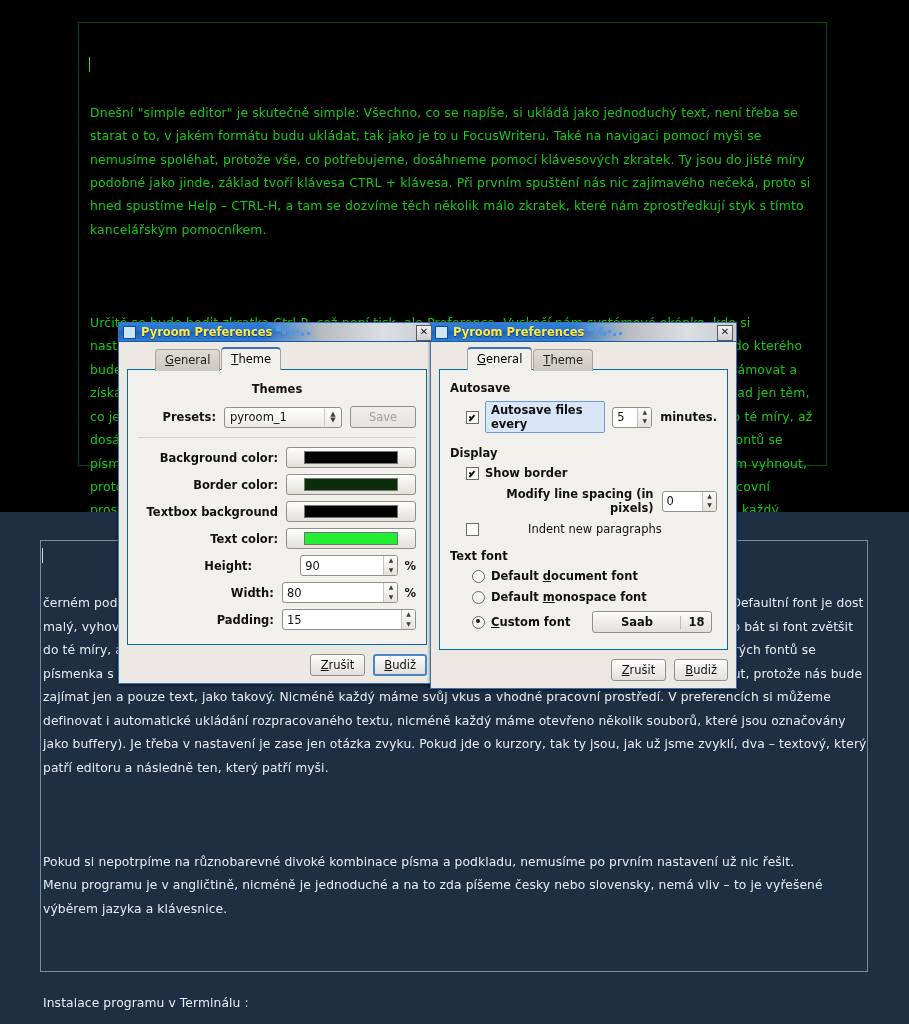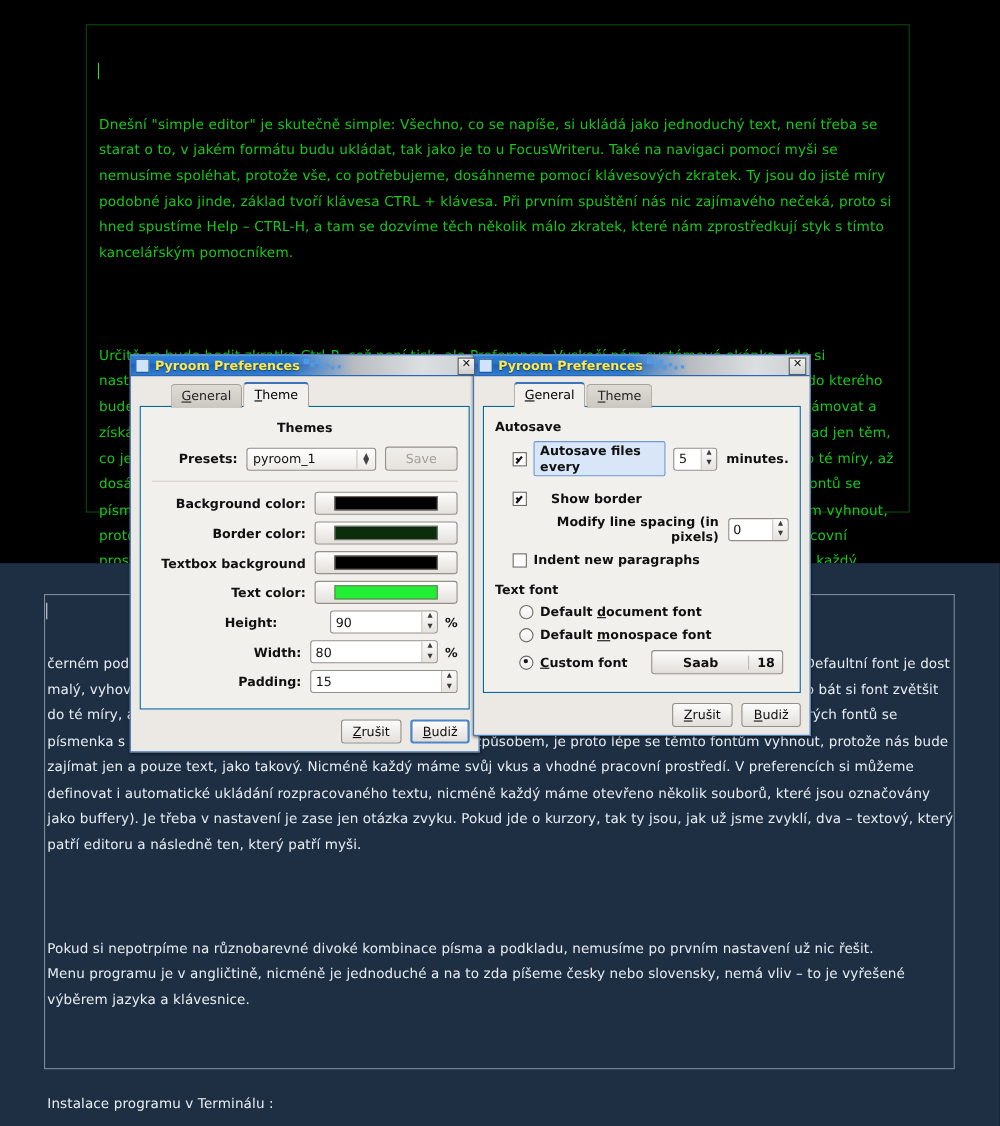--- a/index.html
+++ b/index.html
@@ -370,37 +370,38 @@
         <span class="spin" style="width:46px;margin-left:7px;">
           <input value="5" style="">
           <span class="sbtns">
               <span>▲</span>
               <span>▼</span>
             </span>
         </span>
         <span class="lbl" style="margin-left:8px;font-weight:bold;">minutes.</span>
       </div>
 
-      <div class="chkrow" style="margin-left:16px;gap:16px;">
+      <div class="section-title">Display</div>
+      <div class="chkrow" style="margin-left:16px;">
         <span class="chk on"></span>
         <span style="font-weight:bold;">Show border</span>
       </div>
       <div class="chkrow" style="margin-left:24px;">
         <span style="font-weight:bold;text-align:right;">Modify line spacing (in pixels)</span>
         <span class="spin" style="width:58px;margin-left:8px;">
           <input value="0" style="">
           <span class="sbtns">
               <span>▲</span>
               <span>▼</span>
             </span>
         </span>
       </div>
       <div class="chkrow" style="margin-left:16px;margin-bottom:13px;">
         <span class="chk"></span>
-        <span style="font-weight:bold;">Indent new paragraphs</span>
+        <span style="font-weight:normal;margin-left:43px;">Indent new paragraphs</span>
       </div>
 
       <div class="section-title">Text font</div>
       <div class="chkrow" style="margin-left:22px;">
         <span class="radio"></span>
         <span style="font-weight:bold;">Default <u class="u">d</u>ocument font</span>
       </div>
       <div class="chkrow" style="margin-left:22px;">
         <span class="radio"></span>
         <span style="font-weight:bold;">Default <u class="u">m</u>onospace font</span>

